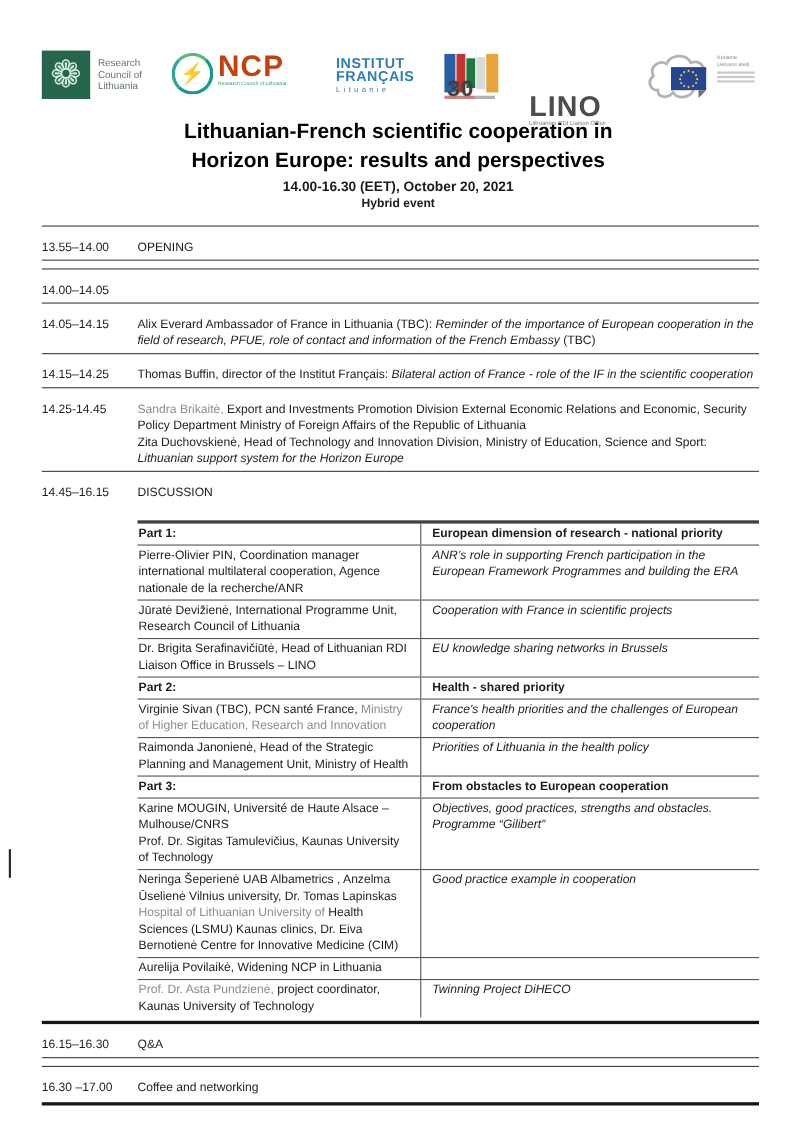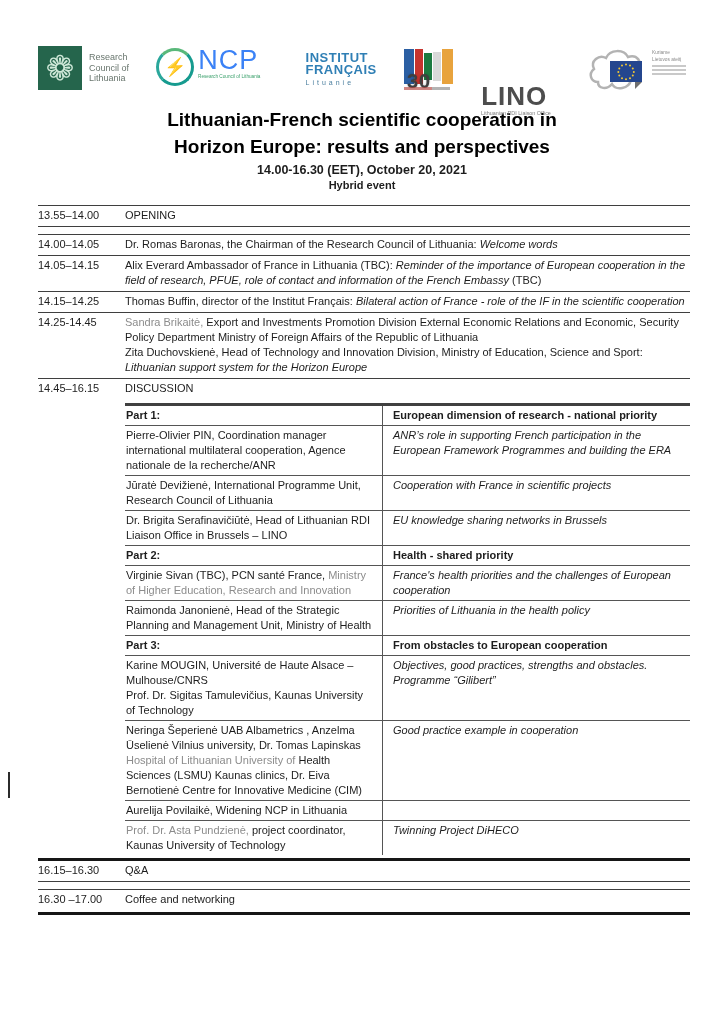--- a/index.html
+++ b/index.html
@@ -11,21 +11,21 @@
   .logo{display:flex;align-items:flex-start;}
   
   .rcl-square{width:44px;height:44px;background:#25654c;color:#cfe8d8;display:flex;
               align-items:center;justify-content:center;font-size:34px;line-height:34px;}
   .rcl-text{margin-left:7px;font-size:9px;line-height:10.5px;color:#69766e;padding-top:6px;}
   
   .ncp-icon{width:32px;height:32px;border-radius:50%;border:3px solid #169b8f;
             border-top-color:#59b87a;border-left-color:#2aa79b;display:flex;align-items:center;
             justify-content:center;color:#1c5c4f;font-size:18px;margin-top:2px;}
   .ncp-right{margin-left:4px;}
-  .ncp-title{font-size:27px;line-height:28px;color:#3b82f6;font-weight:normal;letter-spacing:1px;}
+  .ncp-title{font-size:27px;line-height:28px;color:#c2410c;font-weight:bold;letter-spacing:1px;}
   .ncp-sub{font-size:6px;color:#3aa06b;transform:scale(.78);transform-origin:left top;white-space:nowrap;}
   
   .if-block{padding-top:6px;}
   .if-line{font-size:13px;line-height:12px;font-weight:bold;color:#2f7fb5;letter-spacing:.5px;}
   .if-sub{font-size:7px;letter-spacing:3px;color:#4b7f9f;margin-top:3px;}
   
   .l30{position:relative;width:50px;padding-top:3px;display:block;}
   .bars{display:flex;align-items:flex-start;height:36px;}
   .bar{display:inline-block;margin-right:1px;}
   .b1{width:10px;height:35px;background:#2b5fa3;}
@@ -44,21 +44,21 @@
   
   .eu-text{margin-left:4px;padding-top:4px;width:44px;}
   .eu-line{font-size:6px;color:#8a8a8a;line-height:6.5px;transform:scale(.8);transform-origin:left top;white-space:nowrap;}
   .eu-bar{height:2px;background:#c9c9c9;margin:2px 0;width:34px;}
   
   .title{margin-top:0;text-align:center;font-weight:bold;font-size:19px;line-height:27px;color:#000;}
   .datetime{text-align:center;font-weight:bold;font-size:12.5px;margin-top:3px;}
   .hybrid{text-align:center;font-weight:bold;font-size:11px;margin-top:2px;}
   
   .agenda{margin:14px 34px 0 38px;font-size:11px;line-height:15px;}
-  .row{display:grid;grid-template-columns:87px 1fr;padding:2px 0 3px;}
+  .row{display:grid;grid-template-columns:87px 1fr;padding:12px 0 3px;}
   .time{padding-right:6px;}
   .top1{border-top:1px solid #3f3f3f;}
   .bot1{border-bottom:1px solid #3f3f3f;}
   .gapafter{margin-bottom:7px;}
   .thicktop{border-top:3px solid #161616;}
   .thickbot{border-bottom:3px solid #161616;padding-bottom:5px;}
   .seg{white-space:pre-wrap;}
   .s-b{font-weight:normal;}
   .s-i{font-style:italic;}
   .s-g{color:#8c8c8c;}
@@ -161,21 +161,20 @@
   <div class="datetime">14.00-16.30 (EET), October 20, 2021</div>
   <div class="hybrid">Hybrid event</div>
 
   <div class="agenda">
       <div class="row top1 bot1 gapafter">
         <div class="time">13.55–14.00</div>
         <div class="content"><span class="seg s-b">OPENING</span></div>
       </div>
       <div class="row top1 bot1">
         <div class="time">14.00–14.05</div>
-        <div class="content"><span class="seg">Dr. Romas Baronas, the Chairman of the Research Council of Lithuania: </span><span class="seg s-i">Welcome words</span></div>
       </div>
       <div class="row bot1">
         <div class="time">14.05–14.15</div>
         <div class="content"><span class="seg">Alix Everard Ambassador of France in Lithuania (TBC): </span><span class="seg s-i">Reminder of the importance of European cooperation in the field of research, PFUE, role of contact and information of the French Embassy</span><span class="seg"> (TBC)</span></div>
       </div>
       <div class="row bot1">
         <div class="time">14.15–14.25</div>
         <div class="content"><span class="seg">Thomas Buffin, director of the Institut Français: </span><span class="seg s-i">Bilateral action of France - role of the IF in the scientific cooperation</span></div>
       </div>
       <div class="row bot1">

